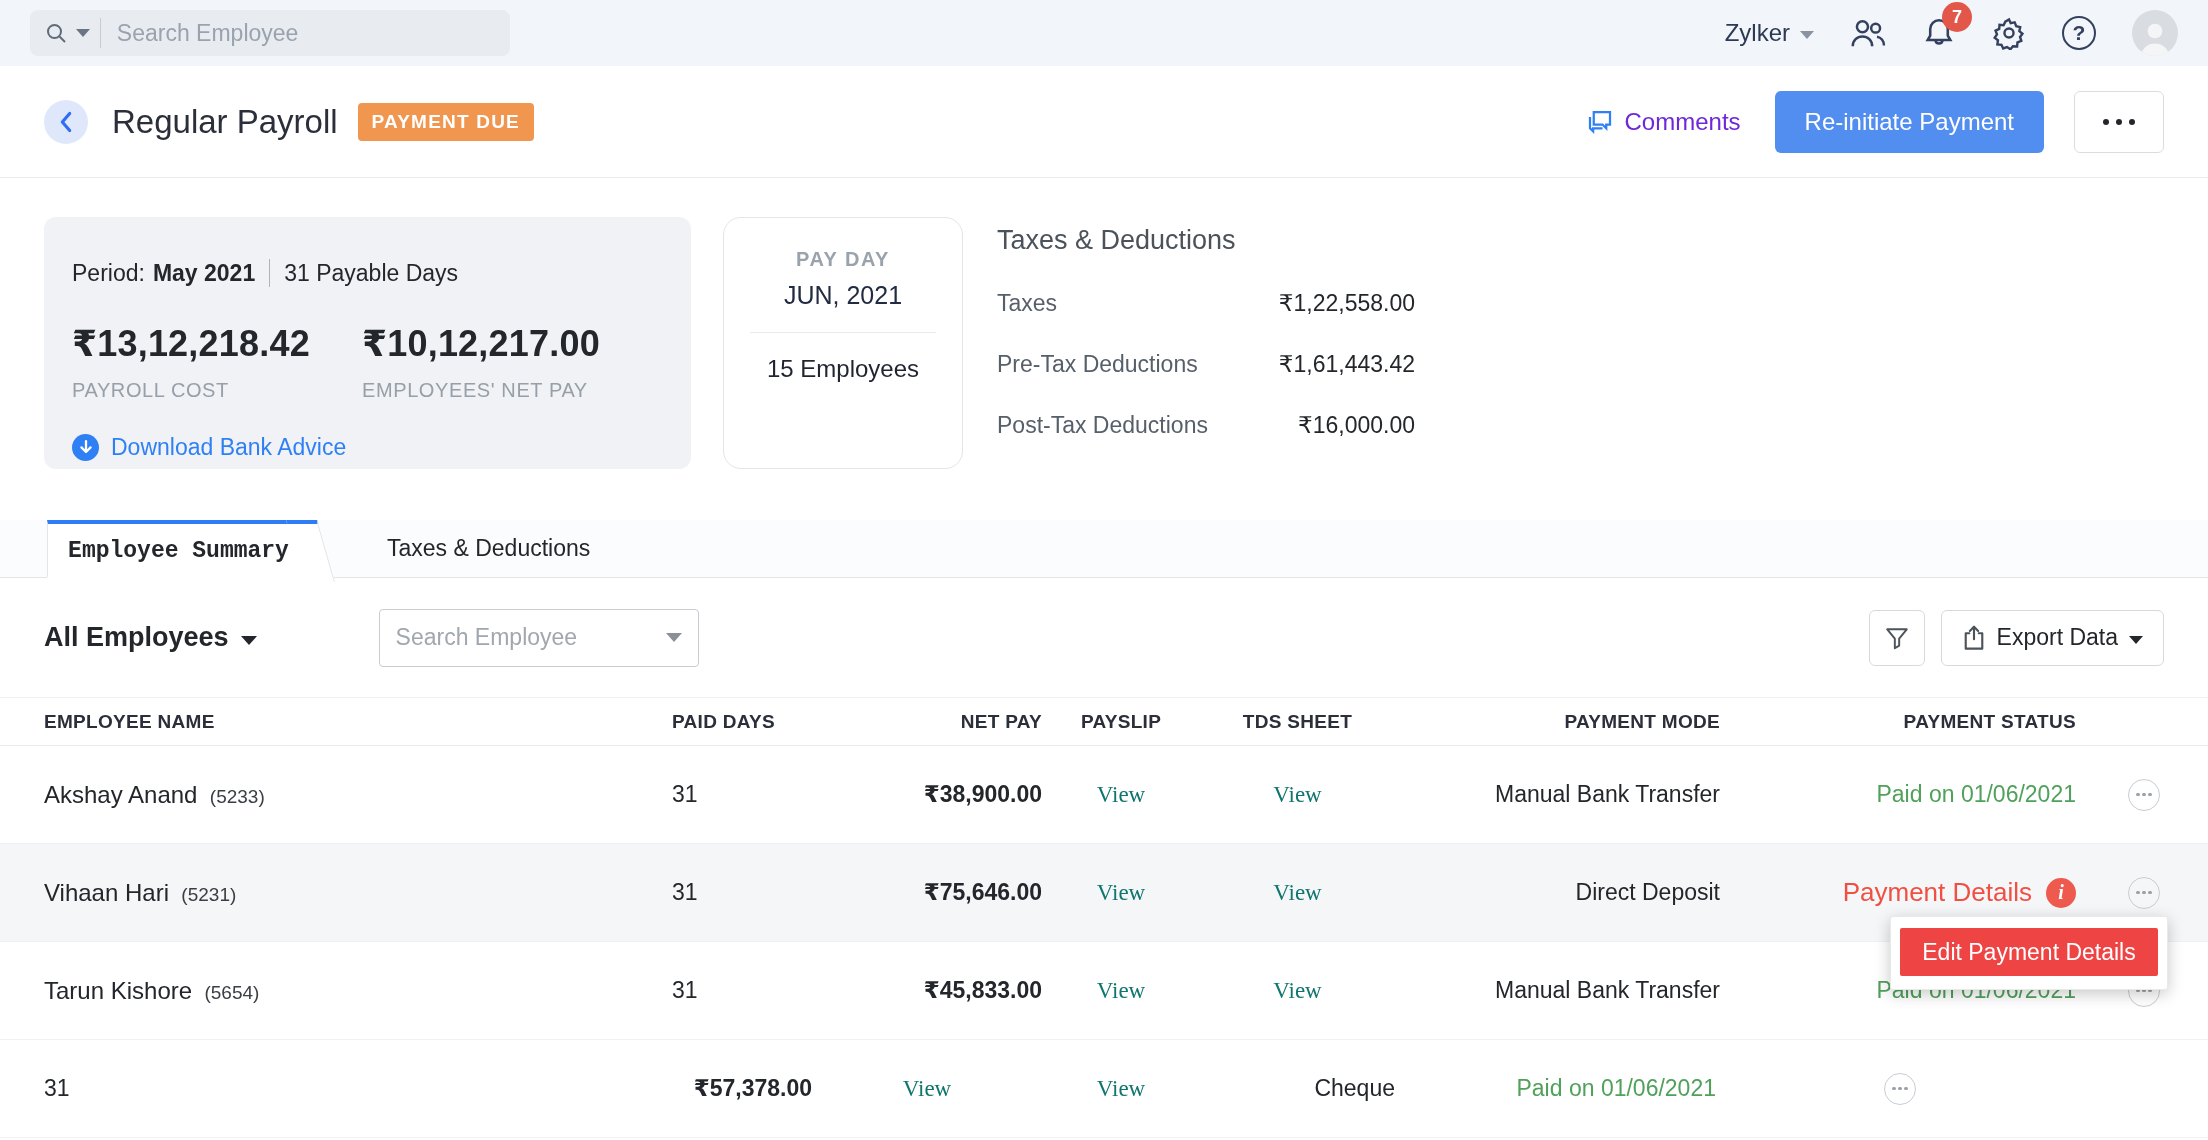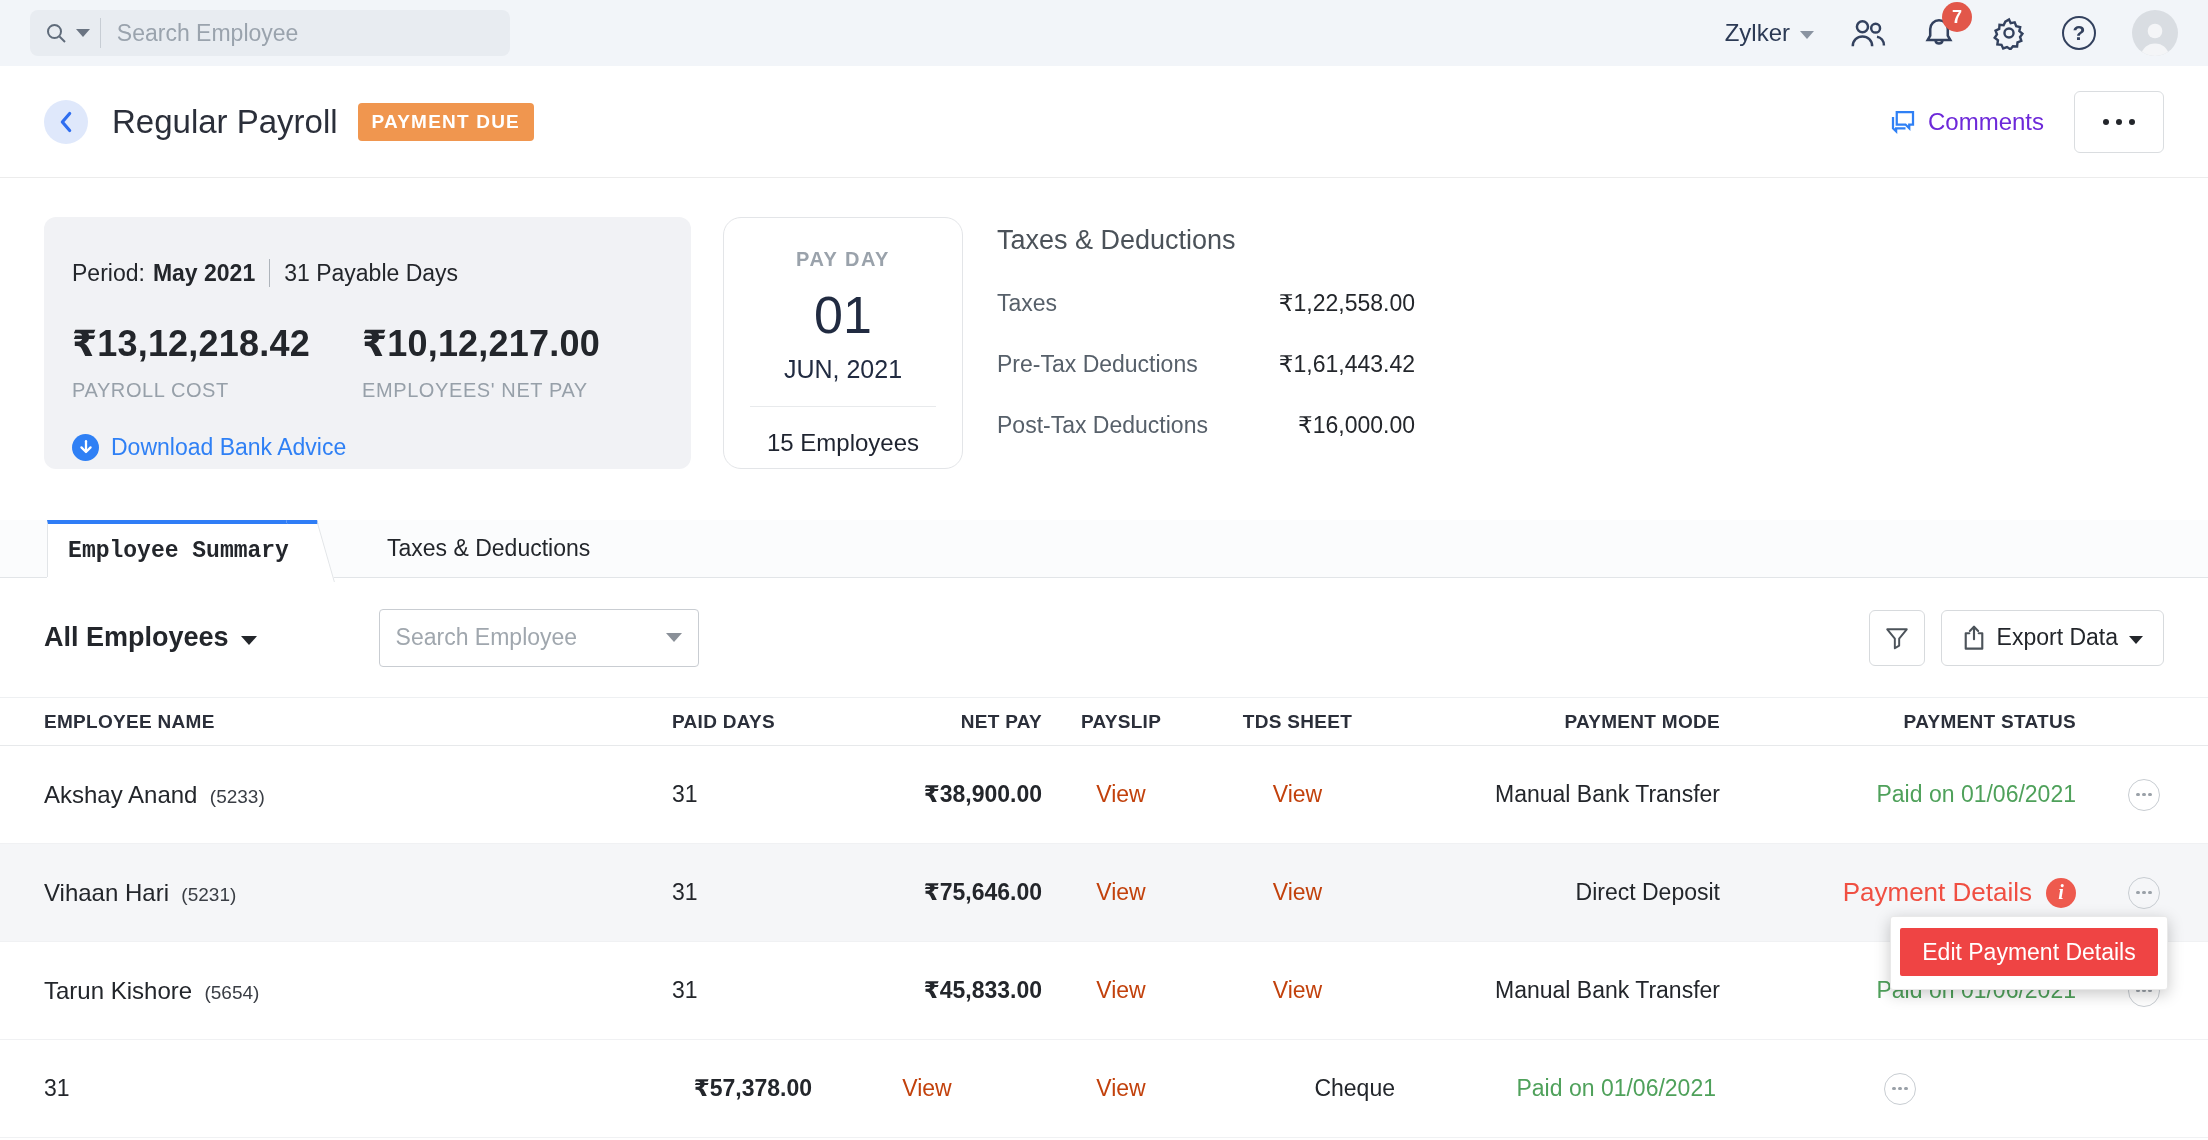--- a/index.html
+++ b/index.html
@@ -114,21 +114,21 @@
   .th { font-size:19px; font-weight:700; color:#2b2f3a; letter-spacing:.3px; }
   .trow { height:98px; border-bottom:1px solid #f0f1f3; background:#fff; }
   .trow.hl { background:#f5f6f8; }
   .c-right { text-align:right; justify-self:stretch; }
   .c-center { text-align:center; }
   .c-status { display:flex; align-items:center; justify-content:flex-end; padding-right:4px; }
   .emp-name { font-size:24px; color:#23262b; }
   .emp-id { font-size:19px; color:#3a3e45; margin-left:6px; }
   .cell { font-size:23px; color:#23262b; }
   .netpay { font-weight:700; }
-  .viewlink { color:#c2410c; font-weight:500; cursor:pointer; }
+  .viewlink { color:#0f766e; font-weight:500; cursor:pointer;font-family:Liberation Serif, serif; }
   .st-paid { color:#4fa15b; font-size:23px; }
   .st-alert { color:#f04f42; font-size:26px; }
   .info-ico { width:30px; height:30px; border-radius:50%; background:#ee5a4e; color:#fff;
     display:inline-flex; align-items:center; justify-content:center; margin-left:14px;
     font-family:"Liberation Serif","DejaVu Serif",serif; font-style:italic; font-weight:700; font-size:20px; }
   .row-ellipsis { width:32px; height:32px; border:1.5px solid #c8cdd2; border-radius:50%;
     display:flex; align-items:center; justify-content:center; gap:2.5px; justify-self:center; cursor:pointer; }
   .row-ellipsis i { width:3.5px; height:3.5px; border-radius:50%; background:#9aa1a8; }
 
   
@@ -202,20 +202,21 @@
     <div class="page-title">Regular Payroll</div>
     <div class="status-pill">PAYMENT DUE</div>
     <div class="head-right">
       <div class="comments-link">
         <svg width="30" height="30" viewBox="0 0 24 24" fill="none" stroke="#2f80f5" stroke-width="1.8">
           <path d="M7 4h13v10h-3v3l-3-3H7z"></path>
             <path d="M4 8v9l2.5 2.5V17H14"></path>
         </svg>
         <span>Comments</span>
       </div>
+      <button class="primary-btn">Re-initiate Payment</button>
       <div class="more-btn">
         <i></i>
           <i></i>
           <i></i>
       </div>
     </div>
   </div>
 
   <div class="summary">
     <div class="period-card">
@@ -241,21 +242,20 @@
             <line x1="6" y1="1" x2="6" y2="10"></line>
               <polyline points="2,6.5 6,10.5 10,6.5"></polyline>
           </svg>
         </span>
         <span>Download Bank Advice</span>
       </div>
     </div>
 
     <div class="payday-card">
       <div class="payday-label">PAY DAY</div>
-      <div class="payday-day">01</div>
       <div class="payday-month">JUN, 2021</div>
       <hr>
       <div class="payday-count">15 Employees</div>
     </div>
 
     <div class="taxes-block">
       <div class="taxes-heading">Taxes &amp; Deductions</div>
       <div class="tax-row">
         <span class="tax-label">Taxes</span>
         <span class="tax-value">₹1,22,558.00</span>

